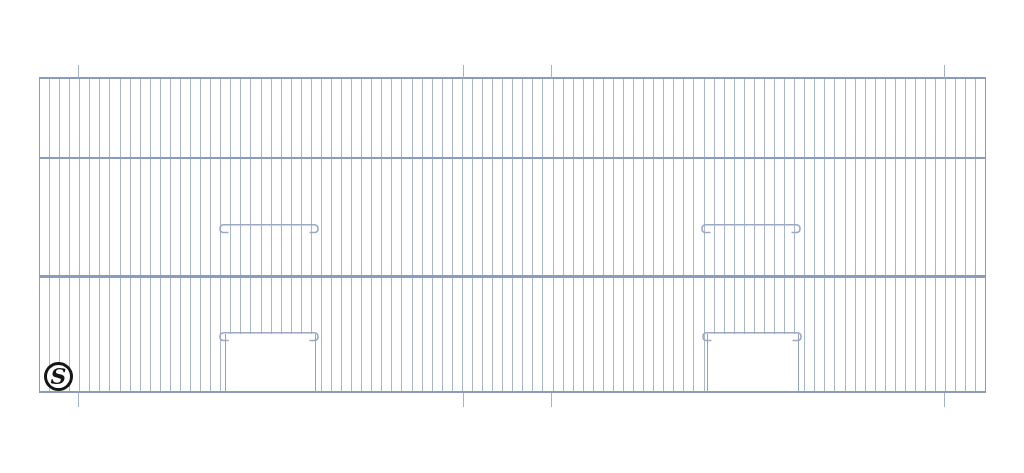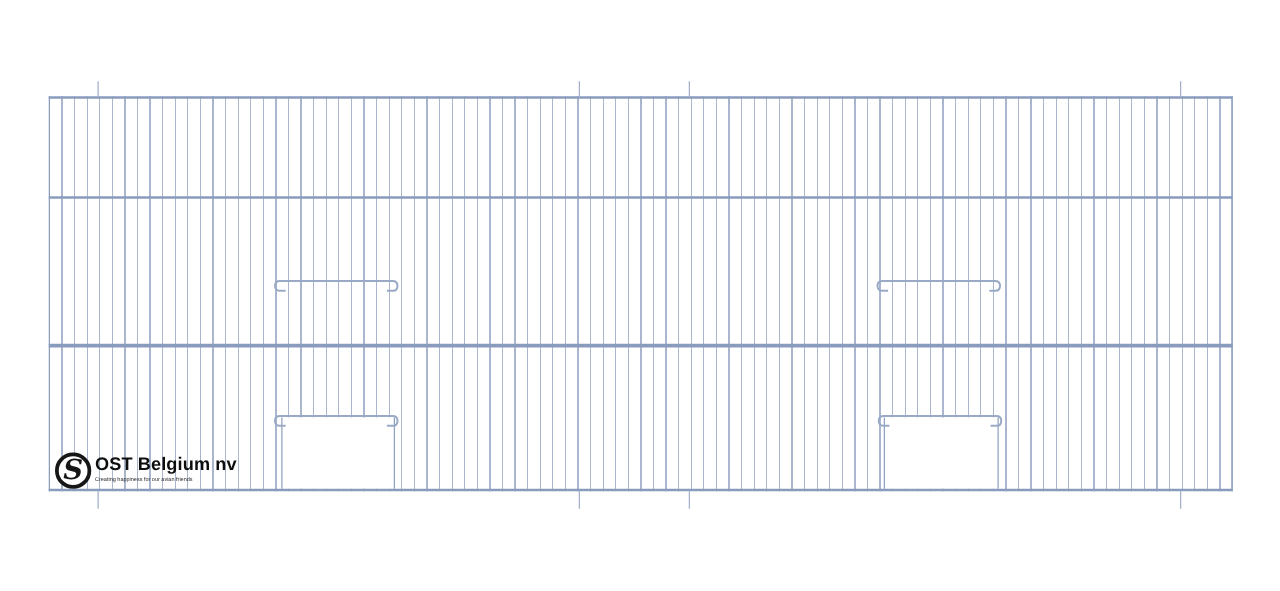--- a/index.html
+++ b/index.html
@@ -151,19 +151,15 @@
 
   <div class="tick bottom t1"></div>
   <div class="tick bottom t2"></div>
   <div class="tick bottom t3"></div>
   <div class="tick bottom t4"></div>
 
   <div class="logo">
     <div class="logo-ring">
       <span class="monogram">S</span>
     </div>
-    <div class="logo-text">
-      <div class="company-name">OST Belgium nv</div>
-      <div class="company-tagline">Creating happiness for our avian friends</div>
-    </div>
   </div>
 
 </div>
 
 </body></html>

